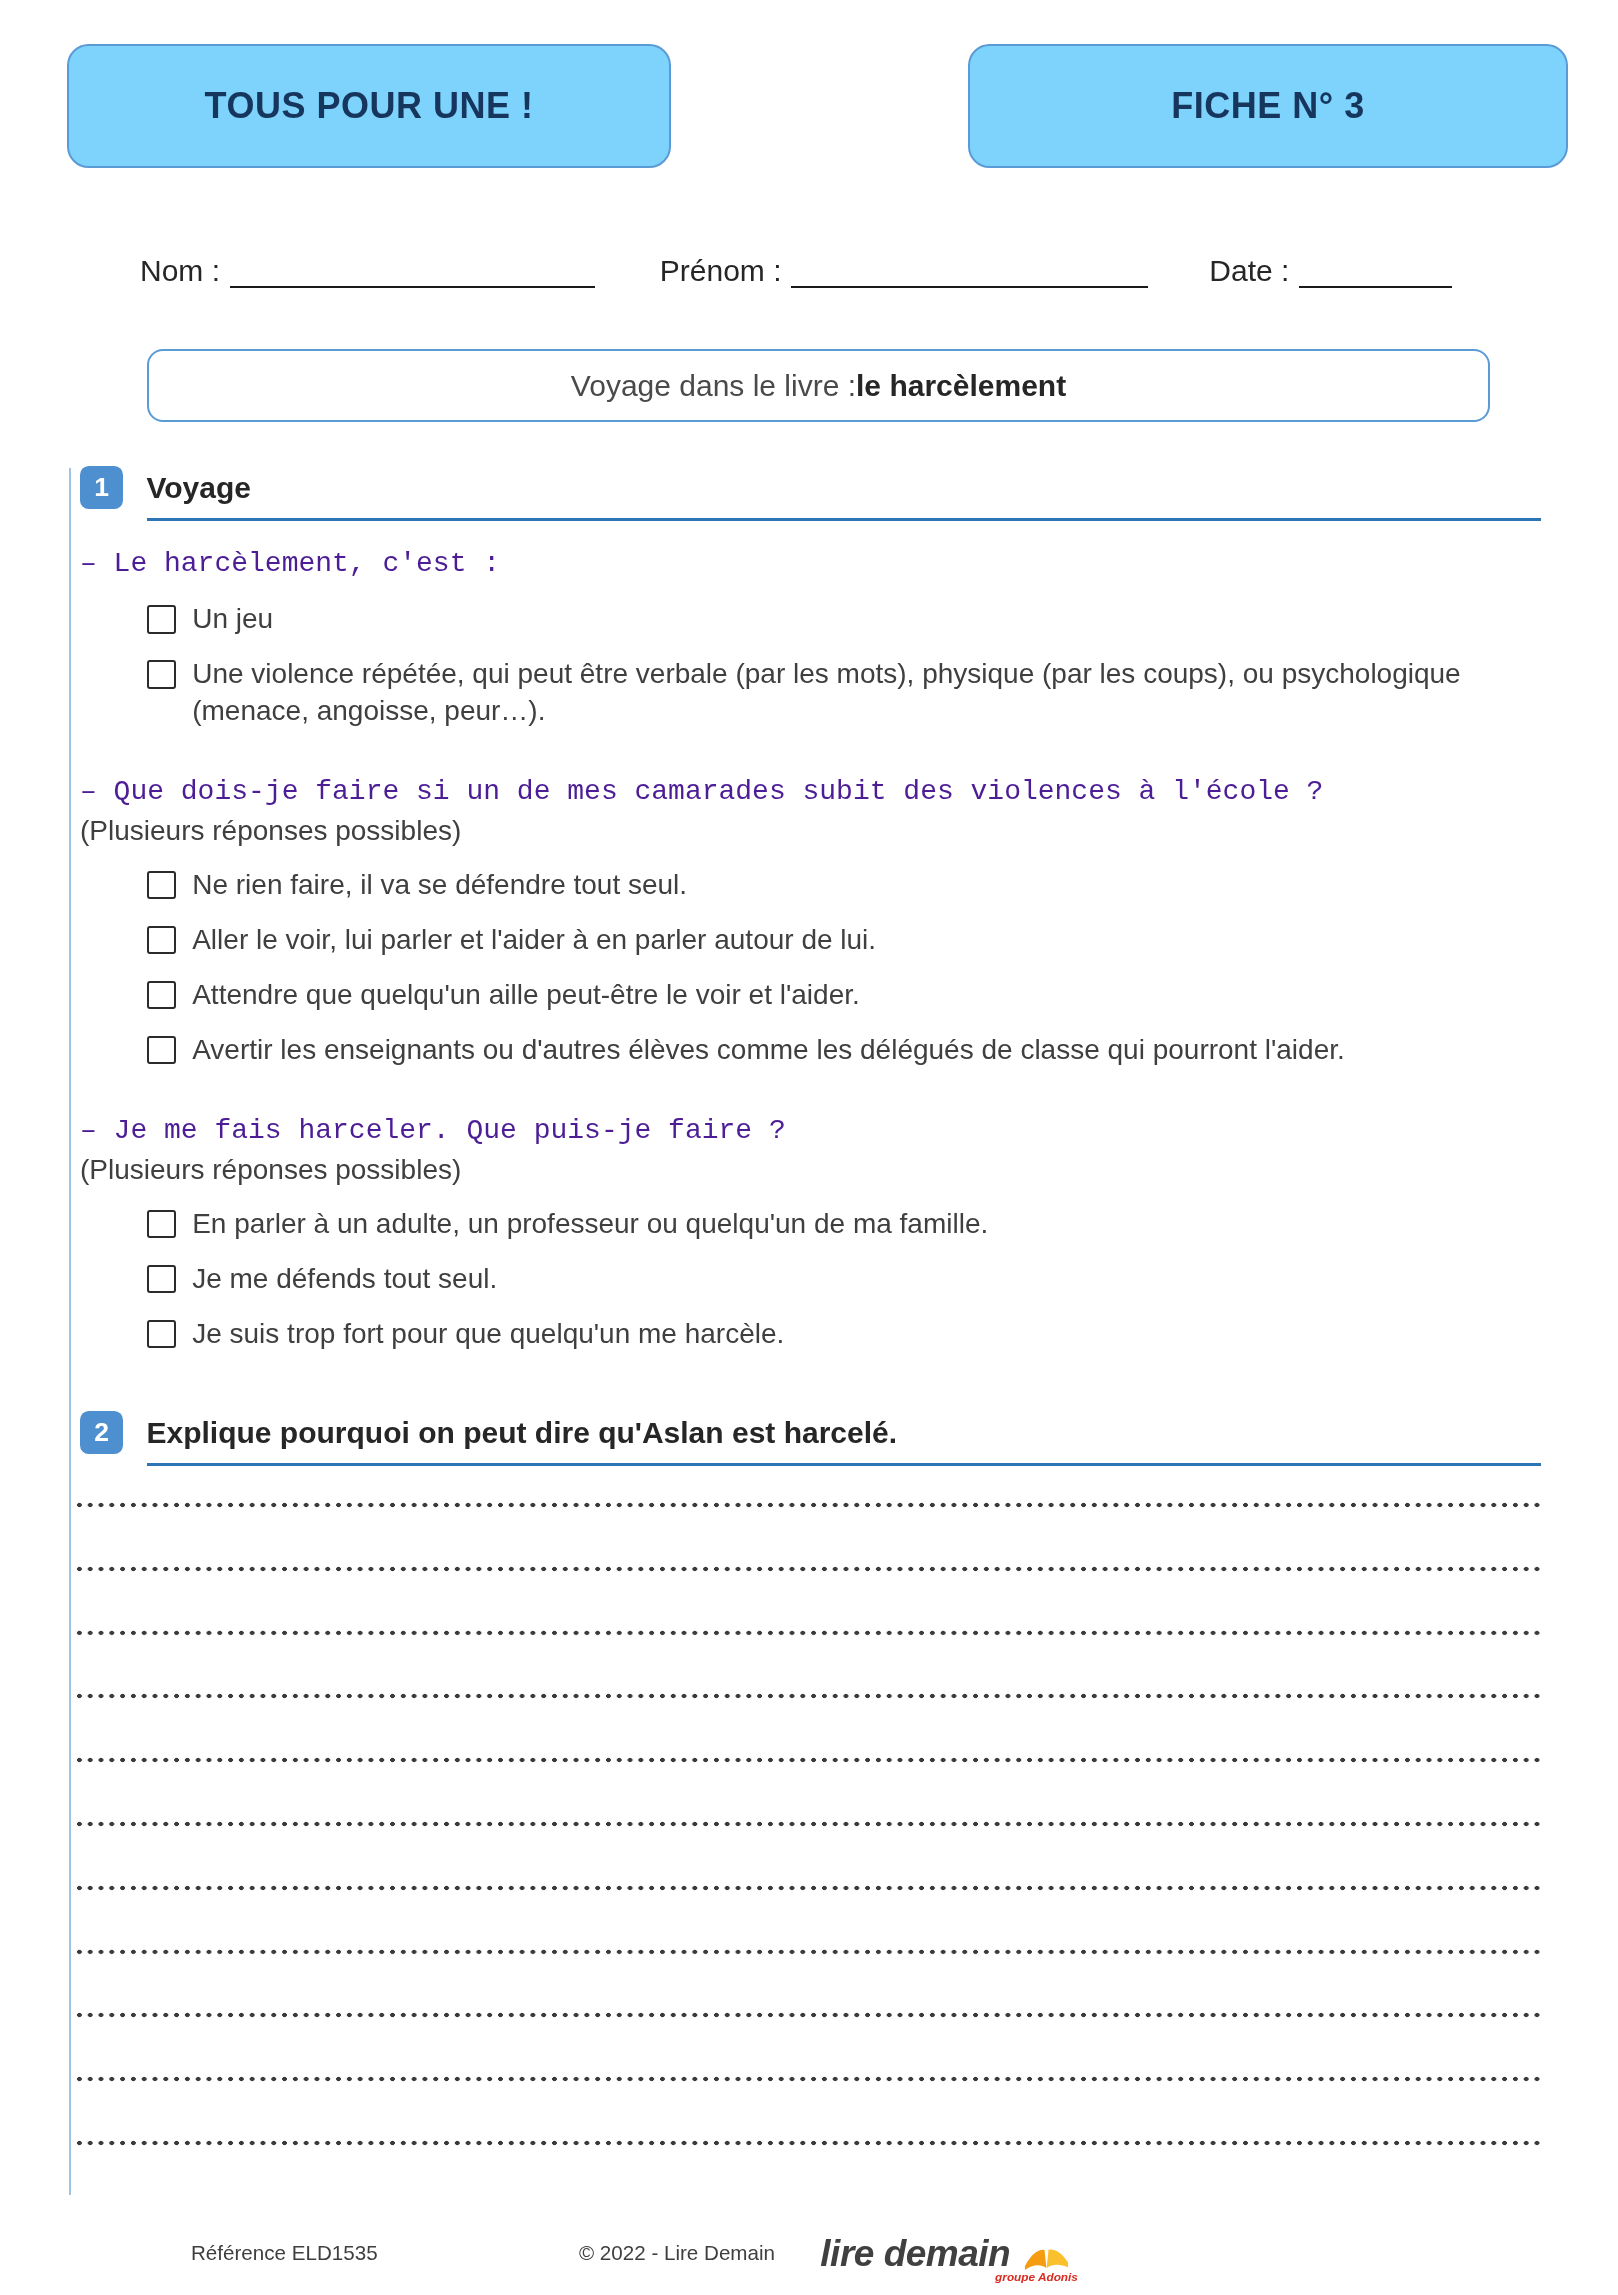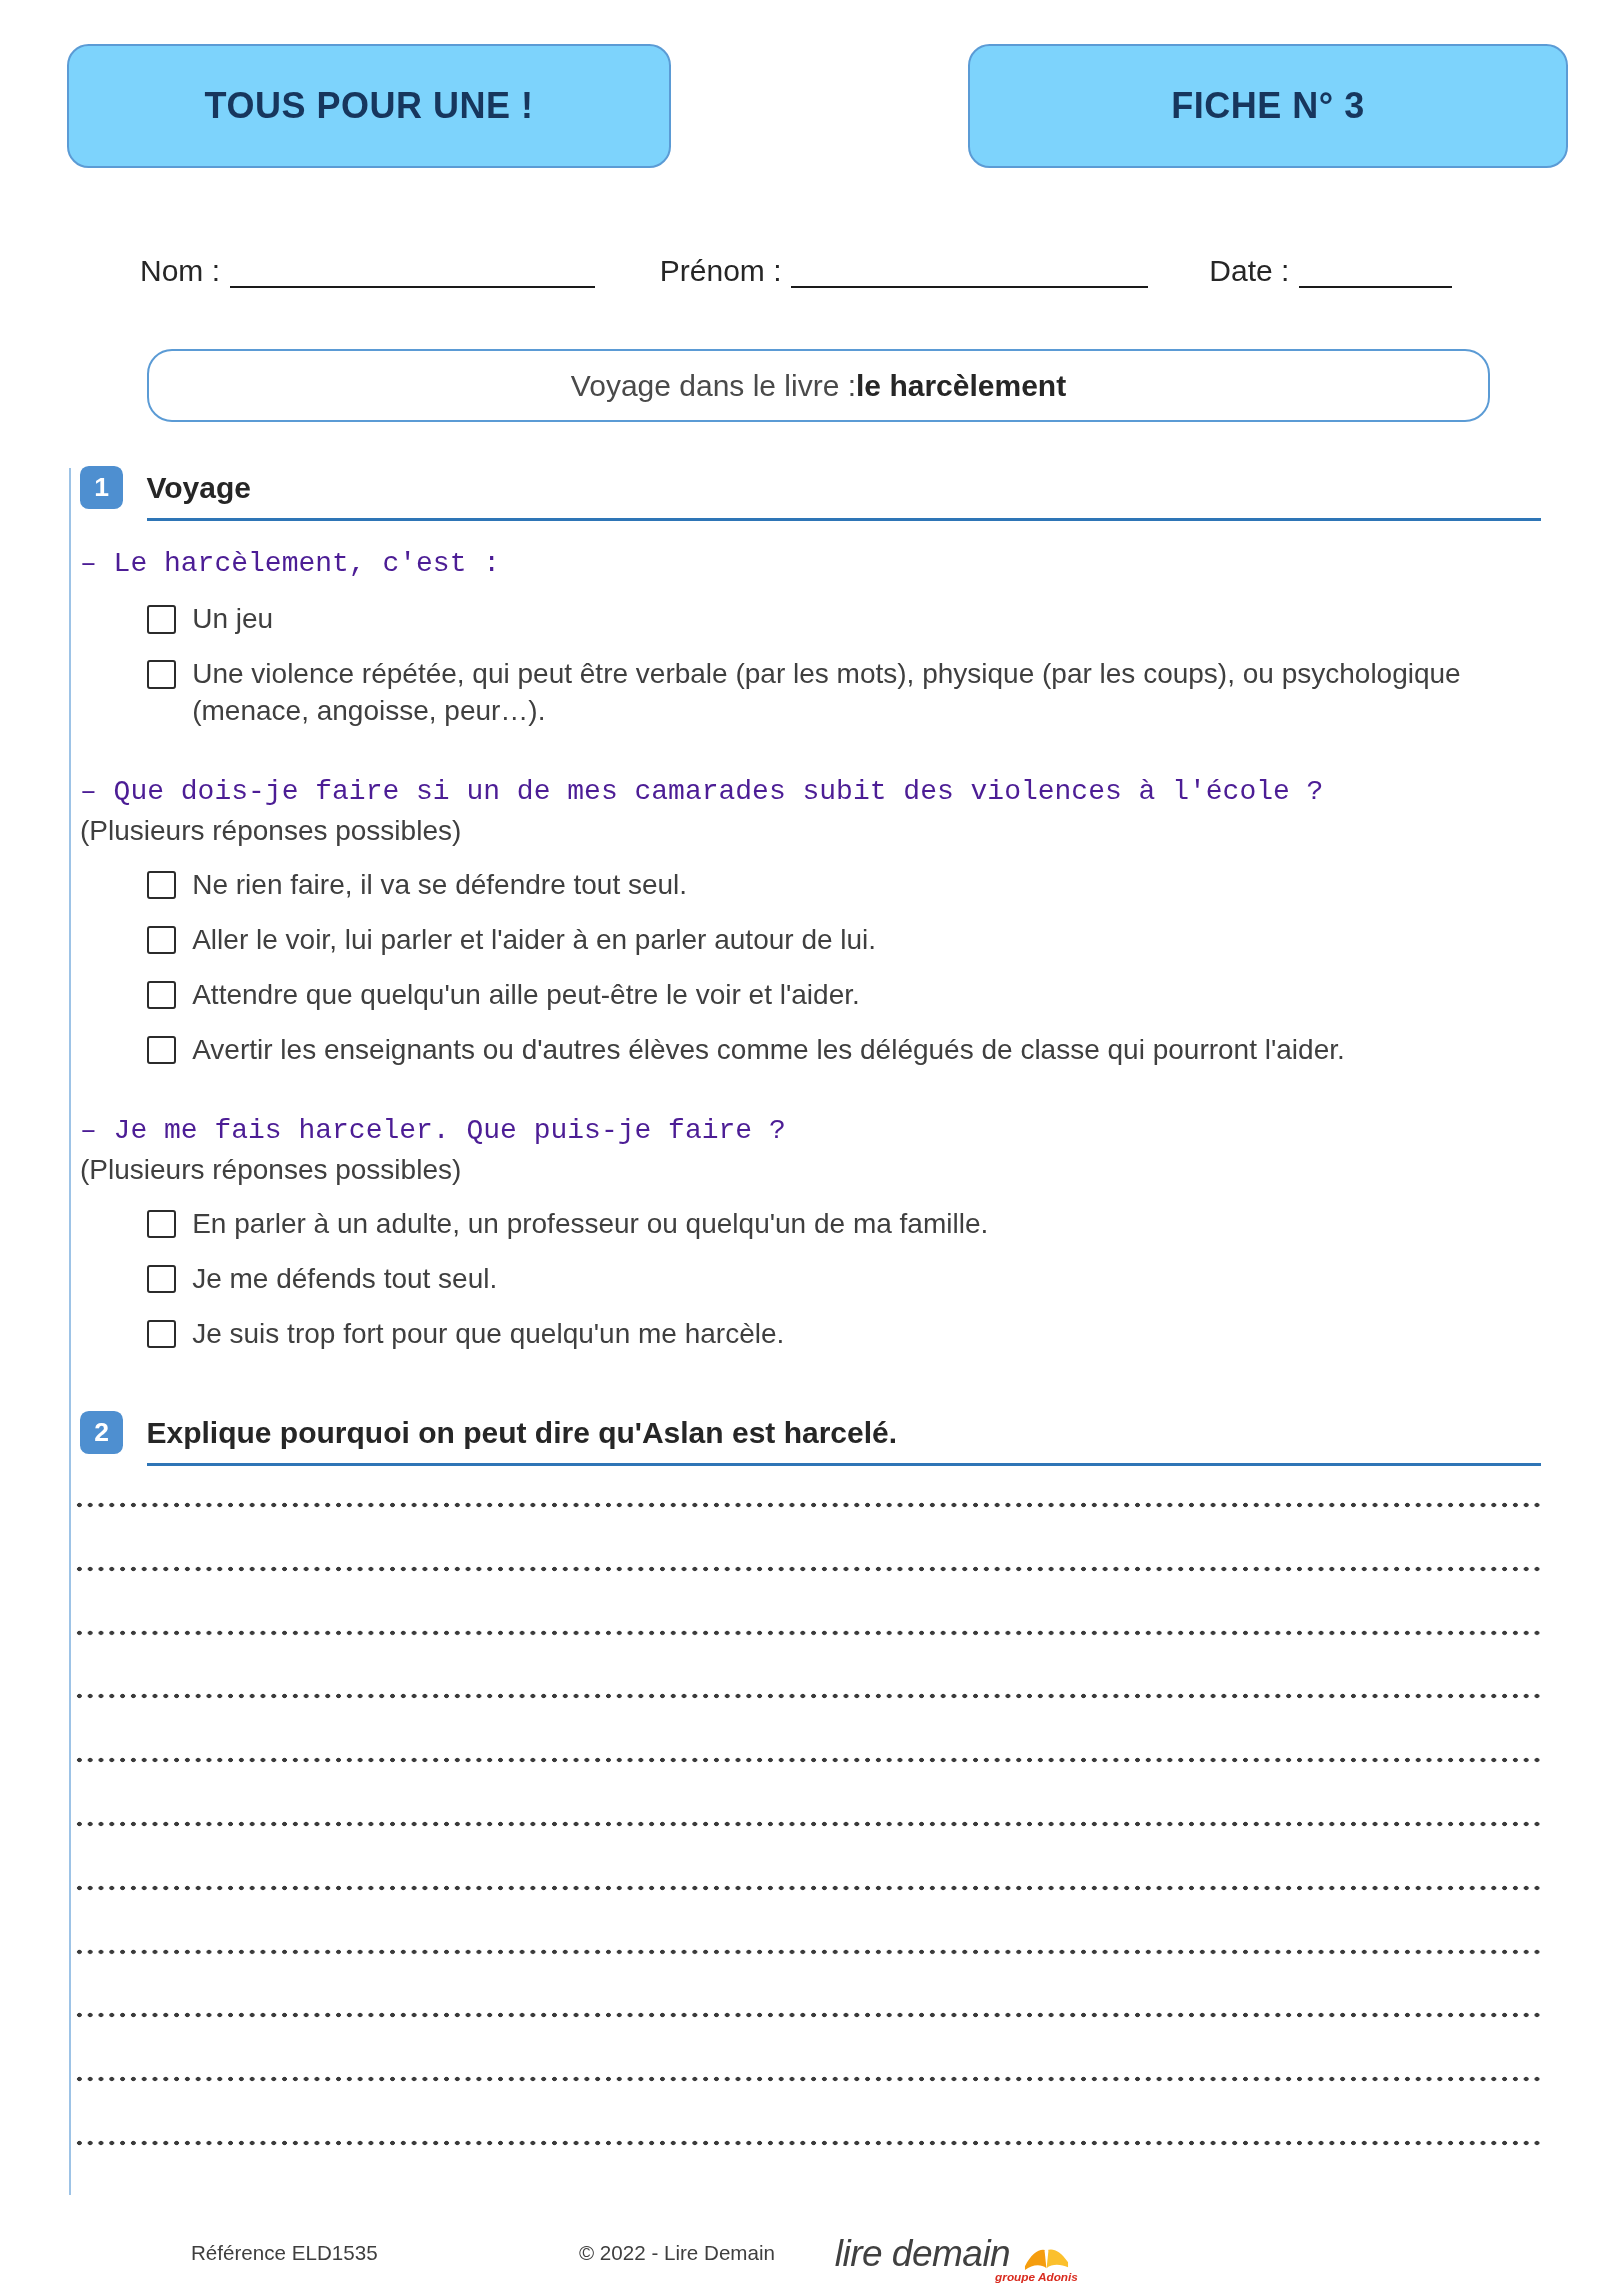--- a/index.html
+++ b/index.html
@@ -19,21 +19,21 @@
   .identity { position:absolute; top:251px; left:140px; display:flex; align-items:flex-end; }
   .field { display:flex; align-items:flex-end; }
   .field .label { font-size:30px; color:#262626; padding-right:9.8px; }
   .field .line { border-bottom:2px solid #1a1a1a; height:35px; }
   .line-nom { width:365px; margin-right:65px; }
   .line-prenom { width:357px; margin-right:61px; }
   .line-date { width:153px; }
   
   .titlebox {
     position:absolute; top:349px; left:147px; width:1339px; height:69px;
-    border:2.9px solid #5b9bd5; border-radius:25px; background:#fff;
+    border:2.9px solid #5b9bd5; border-radius:16px; background:#fff;
     display:flex; align-items:center; justify-content:center; font-size:30px; color:#4a4a4a;
   }
   .titlebox .bold { font-weight:bold; color:#262626; }
   
   .vline { position:absolute; left:69px; top:468px; width:2px; height:1727px; background:#9dc3e6; }
   
   .content { position:absolute; left:80px; top:466px; width:1461px; }
   .section-header { display:flex; align-items:center; gap:23.5px; }
   .badge {
     width:43px; height:43px; background:#4e8fd0; border-radius:8.8px; color:#ffffff;
@@ -60,21 +60,21 @@
     height:7.8px; margin-top:56px;
     background-image: radial-gradient(circle, #3a3a3a 2.1px, rgba(0,0,0,0) 2.5px);
     background-size: 10.8px 7.8px; background-repeat: repeat-x; background-position: left center;
   }
   .dotline:first-child { margin-top:35px; }
   
   .footer { position:absolute; left:0; top:2223px; width:1354px; height:73px; font-size:20.6px; color:#3f3f3f; }
   .footer-ref { position:absolute; left:191px; top:17.6px; }
   .footer-copy { position:absolute; left:0; right:0; top:17.6px; text-align:center; }
   .logo { position:absolute; right:280px; top:2px; display:flex; align-items:center; }
-  .logo-text { font-style:italic; font-weight:normal; font-size:37px; color:#404040; letter-spacing:-0.5px;margin-top:8px; }
+  .logo-text { font-style:italic; font-weight:bold; font-size:37px; color:#404040; letter-spacing:-0.5px;margin-top:8px; }
   .logo-book { margin-left:8.8px; position:relative; width:55px; height:47px; }
   .logo-sub {
     position:absolute; right:-3.9px; bottom:-10.8px; font-size:11.8px; color:#d92b1f;
     font-weight:bold; font-style:italic; white-space:nowrap;margin-left:7px;
   }
 </style>
 </head>
 <body>
 
 <div class="page">

